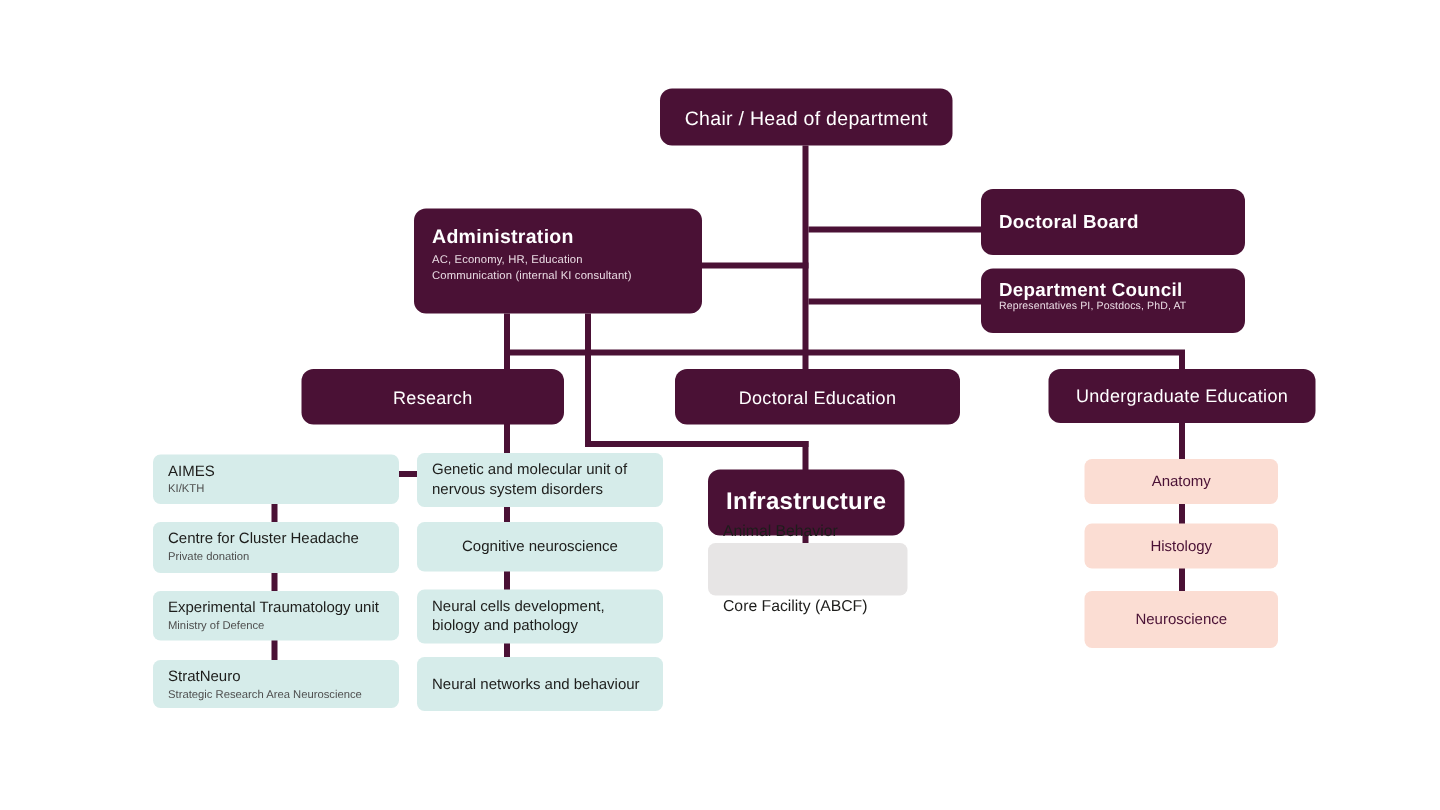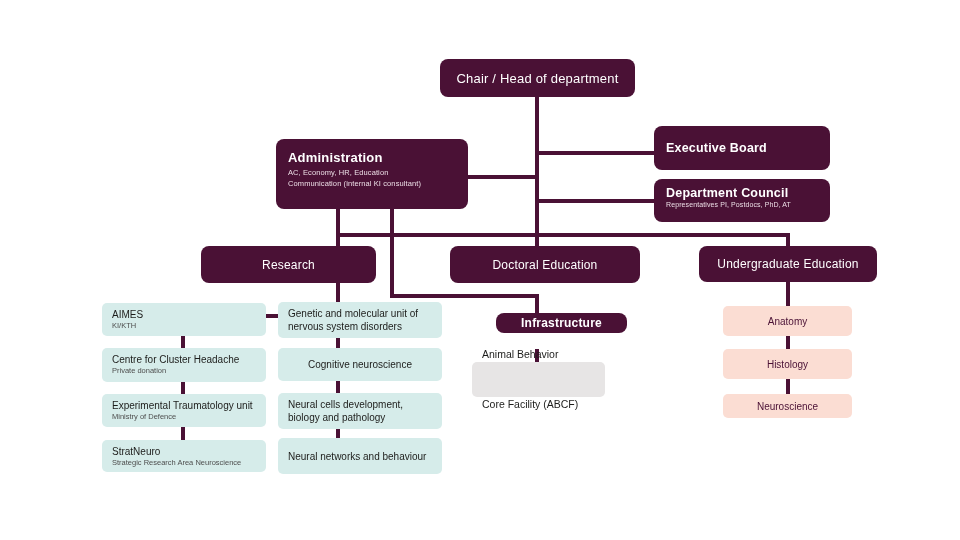--- a/index.html
+++ b/index.html
@@ -57,41 +57,41 @@
     <span>Chair / Head of department</span>
   </div>
 
   <div class="node dark pad" style="left:276px;top:139px;width:192px;height:70px;">
     <div class="t-bold" style="font-size:13px;margin:4px 0 3px;">Administration</div>
     <div class="sub-dark">AC, Economy, HR, Education</div>
     <div class="sub-dark">Communication (internal KI consultant)</div>
   </div>
 
   <div class="node dark t-bold" style="left:654px;top:126px;width:176px;height:44px;display:flex;align-items:center;padding:0 12px;">
-    <span>Executive Board</span>
+    <span>Doctoral Board</span>
   </div>
 
   <div class="node dark" style="left:654px;top:179px;width:176px;height:43px;padding:7px 12px;">
     <div class="t-bold">Department Council</div>
     <div class="sub-dark" style="font-size:7px;">Representatives PI, Postdocs, PhD, AT</div>
   </div>
 
   <div class="node dark center t-nav" style="left:201px;top:246px;width:175px;height:37px;">
     <span>Research</span>
   </div>
 
   <div class="node dark center t-nav" style="left:450px;top:246px;width:190px;height:37px;">
     <span>Doctoral Education</span>
   </div>
 
   <div class="node dark center t-nav" style="left:699px;top:246px;width:178px;height:36px;">
     <span>Undergraduate Education</span>
   </div>
 
-  <div class="node dark center t-bold" style="left:472px;top:313px;width:131px;height:20px;font-size:12px;margin-left:24px;">
+  <div class="node dark center t-bold" style="left:472px;top:313px;width:131px;height:44px;font-size:16px;">
     <span>Infrastructure</span>
   </div>
 
   <div class="node gray abcf" style="left:472px;top:362px;width:133px;height:35px;gap:36px;">
     <span>Animal Behavior</span>
     <span>Core Facility (ABCF)</span>
   </div>
 
   <div class="node teal unit" style="left:102px;top:303px;width:164px;height:33px;">
     <div class="u-title">AIMES</div>
@@ -122,17 +122,17 @@
   <div class="node teal theme" style="left:278px;top:438px;width:164px;height:36px;">
     <span>Neural networks and behaviour</span>
   </div>
 
   <div class="node pink" style="left:723px;top:306px;width:129px;height:30px;">
     <span>Anatomy</span>
   </div>
   <div class="node pink" style="left:723px;top:349px;width:129px;height:30px;">
     <span>Histology</span>
   </div>
-  <div class="node pink" style="left:723px;top:394px;width:129px;height:24px;">
+  <div class="node pink" style="left:723px;top:394px;width:129px;height:38px;">
     <span>Neuroscience</span>
   </div>
 
 </div>
 
 </body></html>

